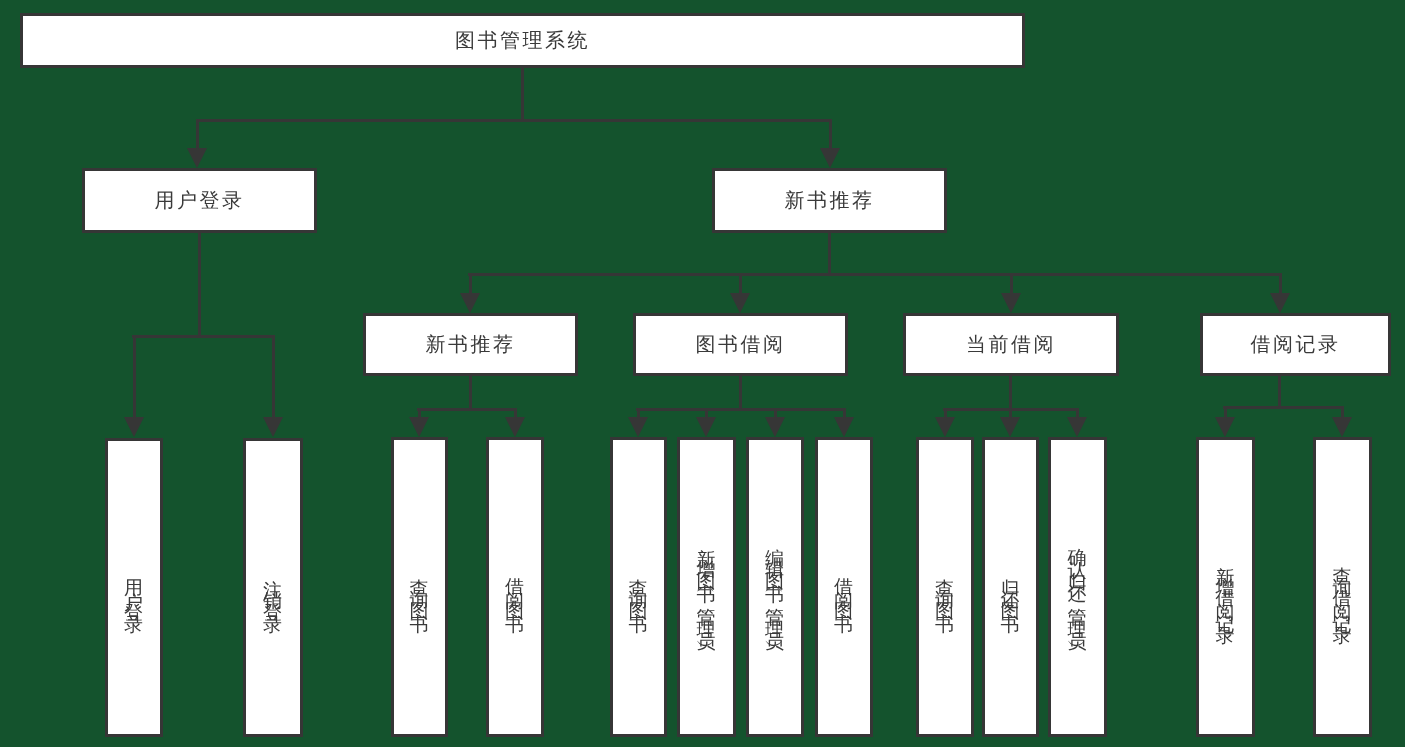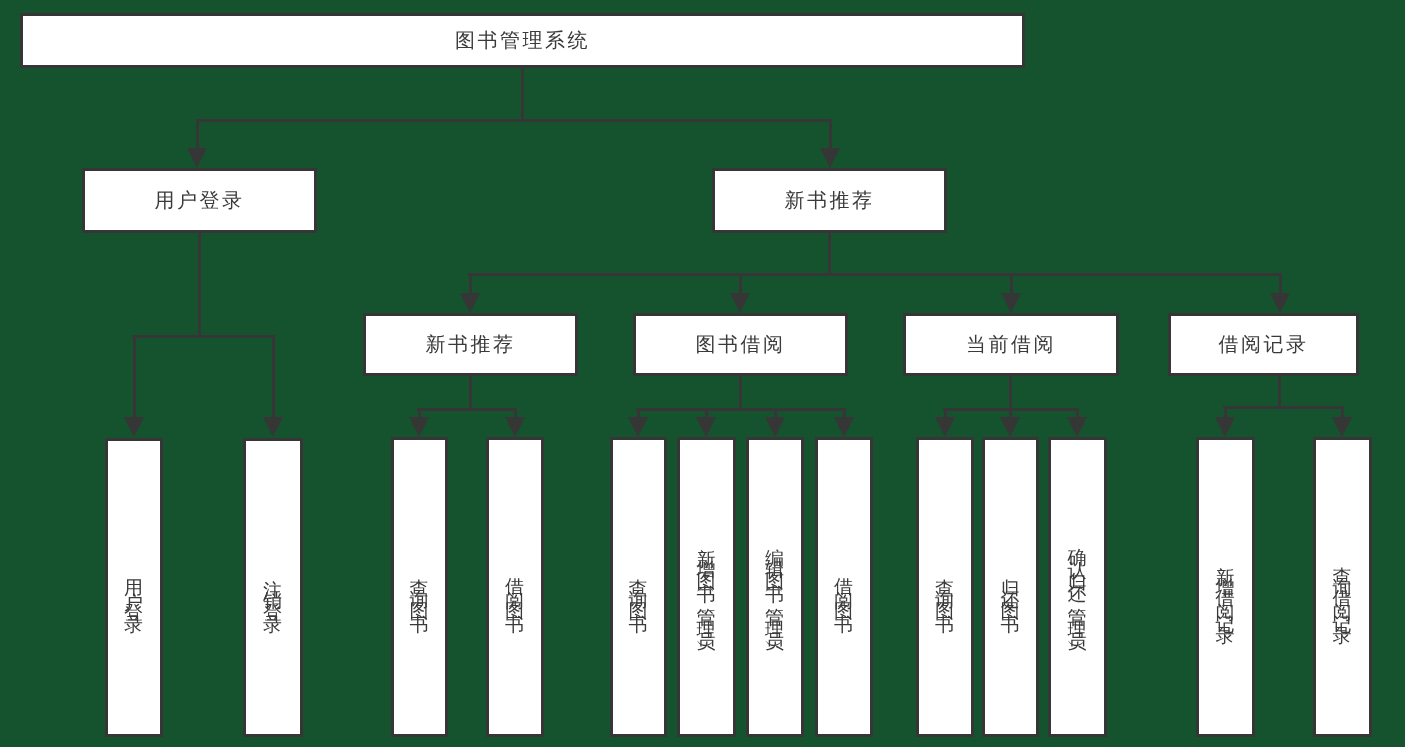--- a/index.html
+++ b/index.html
@@ -86,21 +86,21 @@
     <span class="arrow-head"></span>
   </div>
   <div class="arrow" style="left:1270px; top:273px; height:40px">
     <span class="arrow-stem"></span>
     <span class="arrow-head"></span>
   </div>
 
   <div class="box hbox" style="left:363px; top:313px; width:215px; height:63px">新书推荐</div>
   <div class="box hbox" style="left:633px; top:313px; width:215px; height:63px">图书借阅</div>
   <div class="box hbox" style="left:903px; top:313px; width:216px; height:63px">当前借阅</div>
-  <div class="box hbox" style="left:1168px; top:313px; width:191px; height:63px">借阅记录</div>
+  <div class="box hbox" style="left:1200px; top:313px; width:191px; height:63px">借阅记录</div>
 
   <div class="vline" style="left:469px; top:376px; height:32px"></div>
   <div class="hline" style="left:417px; top:408px; width:100px"></div>
   <div class="arrow" style="left:409px; top:408px; height:29px">
     <span class="arrow-stem"></span>
     <span class="arrow-head"></span>
   </div>
   <div class="arrow" style="left:505px; top:408px; height:29px">
     <span class="arrow-stem"></span>
     <span class="arrow-head"></span>

